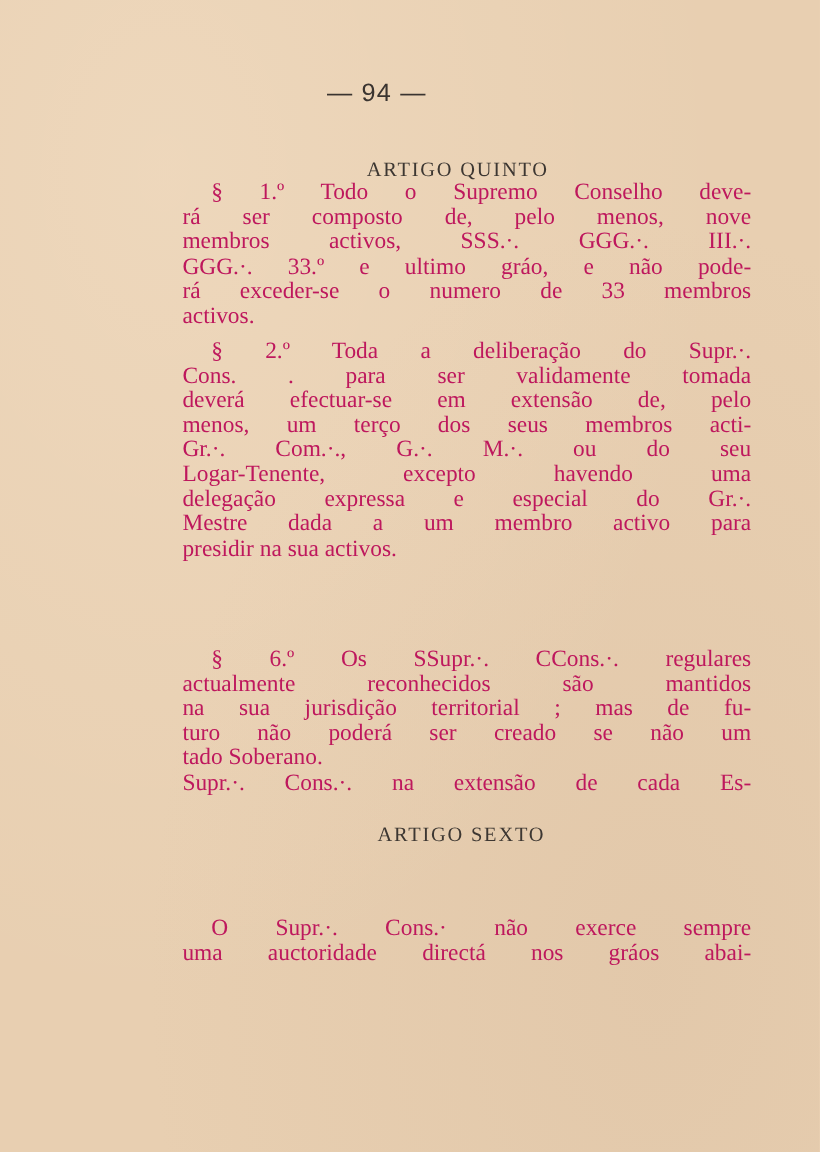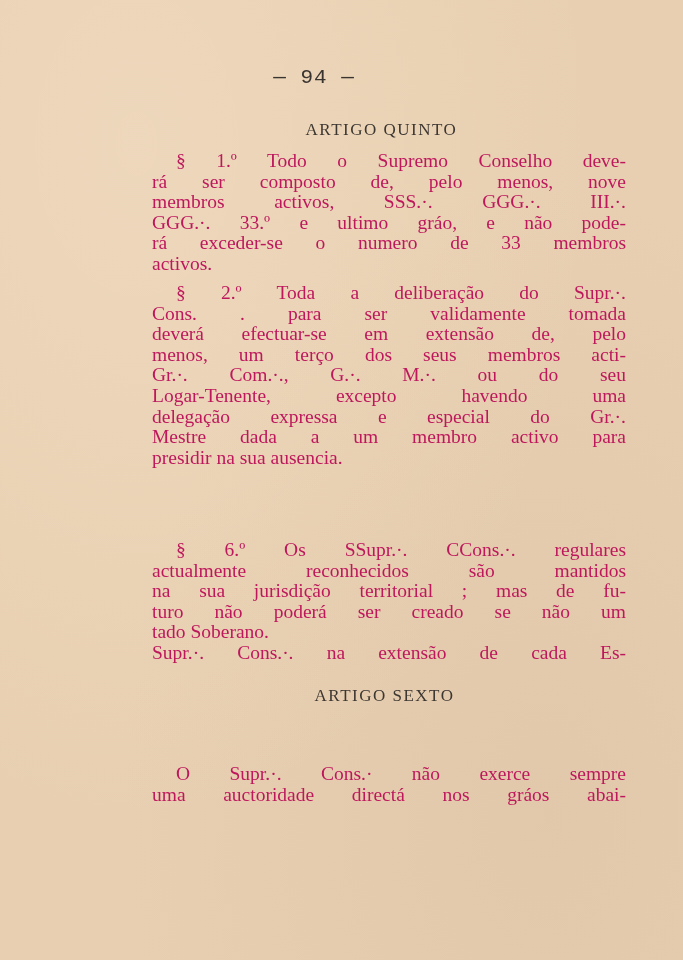--- a/index.html
+++ b/index.html
@@ -22,36 +22,36 @@
         radial-gradient(ellipse at 20% 15%, rgba(255,240,220,0.25), transparent 60%),
         radial-gradient(ellipse at 80% 85%, rgba(200,170,140,0.18), transparent 55%),
         #e8cfb1;
     }
     .page-number {
       position: absolute;
       top: 66px;
       left: 0;
       width: 628px;
       text-align: center;
-      font-family: Liberation Mono, monospace;
+      font-family: Liberation Sans, sans-serif;
       font-size: 21px;
       letter-spacing: 1px;
       color: #3a3430;
     }
     .article-heading {
       position: absolute;
       left: 0;
       width: 683px;
       text-align: center;
       font-family: "Liberation Serif", serif;
       font-size: 17px;
       letter-spacing: 1.5px;
       color: #3d3732;
     }
-    .h-quinto { top: 120px; padding-left: 80px; box-sizing: border-box; }
+    .h-quinto { top: 132px; padding-left: 80px; box-sizing: border-box; }
     .h-sexto { top: 686px; padding-left: 86px; box-sizing: border-box; }
     .text-block {
       position: absolute;
       left: 152px;
       width: 474px;
       font-family: "Liberation Serif", serif;
       font-size: 19.5px;
       line-height: 20.6px;
       color: #be185d;
     }
@@ -93,21 +93,21 @@
 
 <div class="text-block p2">
   <span class="line indent">§ 2.º Toda a deliberação do Supr.·.</span>
   <span class="line">Cons. . para ser validamente tomada</span>
   <span class="line">deverá efectuar-se em extensão de, pelo</span>
   <span class="line">menos, um terço dos seus membros acti-</span>
   <span class="line">Gr.·. Com.·., G.·. M.·. ou do seu</span>
   <span class="line">Logar-Tenente, excepto havendo uma</span>
   <span class="line">delegação expressa e especial do Gr.·.</span>
   <span class="line">Mestre dada a um membro activo para</span>
-  <span class="line last">presidir na sua ausencia.</span>
+  <span class="line last">presidir na sua activos.</span>
 </div>
 
 <div class="text-block p3">
   <span class="line indent">§ 6.º Os SSupr.·. CCons.·. regulares</span>
   <span class="line">actualmente reconhecidos são mantidos</span>
   <span class="line">na sua jurisdição territorial ; mas de fu-</span>
   <span class="line">turo não poderá ser creado se não um</span>
   <span class="line last">tado Soberano.</span>
   <span class="line">Supr.·. Cons.·. na extensão de cada Es-</span>
 </div>

